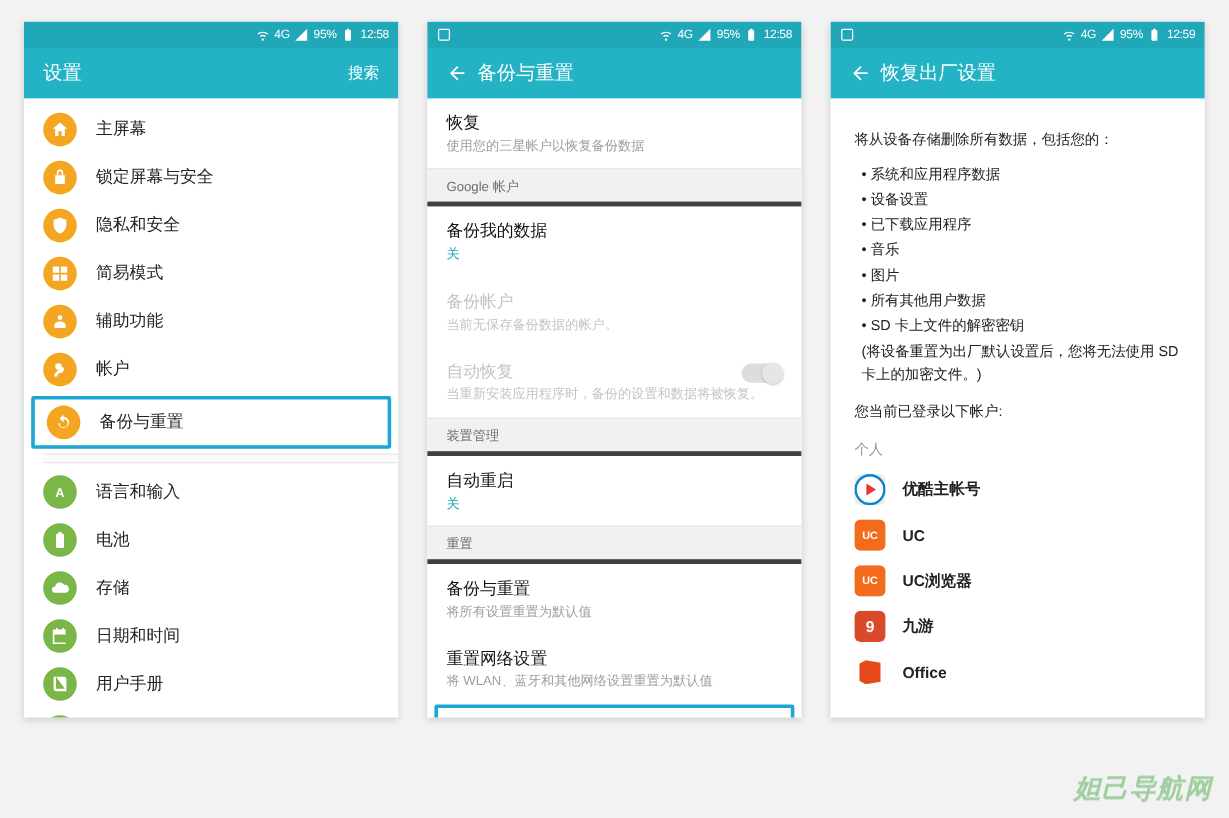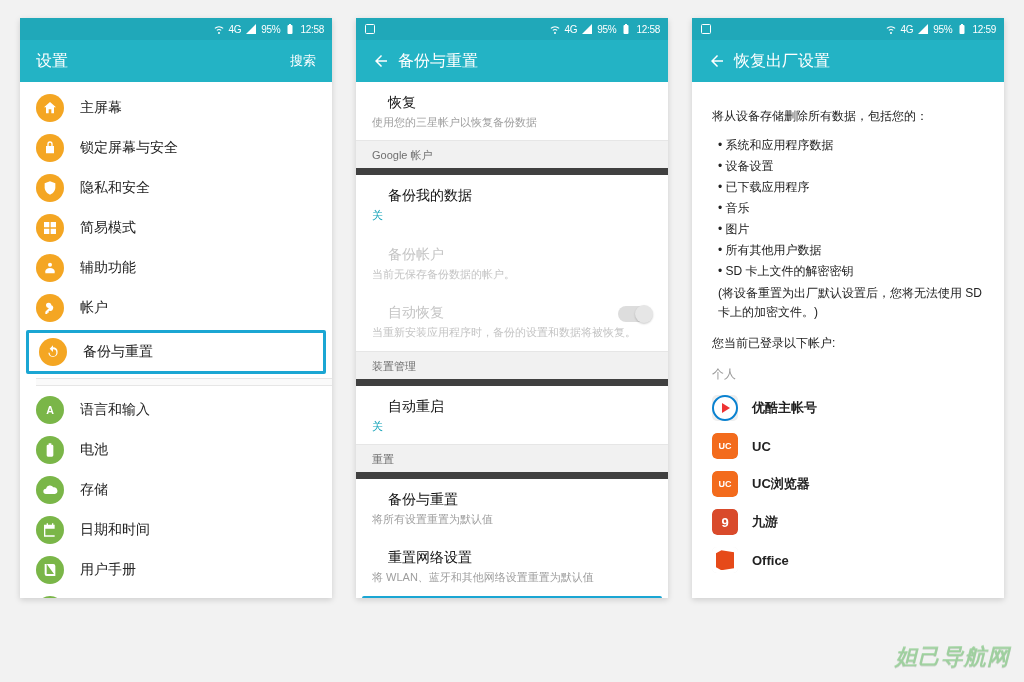--- a/index.html
+++ b/index.html
@@ -24,25 +24,25 @@
   
   .list{padding:6px 0;}
   .row{display:flex;align-items:center;height:40px;padding:0 16px;}
   .row .ico{width:28px;height:28px;border-radius:50%;display:flex;align-items:center;justify-content:center;margin-right:16px;flex-shrink:0;}
   .row .ico svg{width:16px;height:16px;fill:#fff;}
   .row .lbl{font-size:14px;color:#222;}
   .row.highlighted{border:3px solid #1ba6d3;border-radius:2px;height:44px;margin:2px 6px;padding:0 10px;}
   .group-sep{height:8px;border-top:1px solid #e6e6e6;border-bottom:1px solid #e6e6e6;background:#fafafa;margin:4px 0 4px 16px;}
 
   
-  .s2 .section-title{font-size:14px;color:#111;padding:12px 32px 0;}
+  .s2 .section-title{font-size:14px;color:#111;padding:12px 16px 0;}
   .s2 .section-sub{font-size:11px;color:#9e9e9e;padding:3px 16px 10px;line-height:1.4;}
   .s2 .section-sub.teal{color:#16a4b9;}
   .s2 .section-sub.disabled{color:#c4c4c4;}
-  .s2 .cat{background:#f1f1f1;color:#6f6f6f;font-size:11px;padding:7px 16px 5px;border-top:1px solid #e6e6e6;border-bottom:7px solid #404040;}
+  .s2 .cat{background:#f1f1f1;color:#6f6f6f;font-size:11px;padding:7px 16px 5px;border-top:1px solid #e6e6e6;border-bottom:4px solid #404040;}
   .s2 .item{position:relative;}
   .s2 .toggle{position:absolute;right:16px;top:14px;width:34px;height:16px;background:#ddd;border-radius:8px;}
   .s2 .toggle::after{content:"";position:absolute;width:18px;height:18px;background:#e6e6e6;border-radius:50%;top:-1px;right:-1px;box-shadow:0 1px 2px rgba(0,0,0,0.2);}
   .s2 .highlighted-box{border:3px solid #1ba6d3;border-radius:2px;margin:0 6px 6px;}
   .s2 .highlighted-box .section-title{padding-left:10px;padding-right:10px;padding-top:8px;}
   .s2 .disabled-title{color:#c4c4c4;}
 
   
   .s3 .body{padding:26px 20px;font-size:12px;color:#333;}
   .s3 .intro{font-size:12px;color:#222;margin-bottom:10px;}

